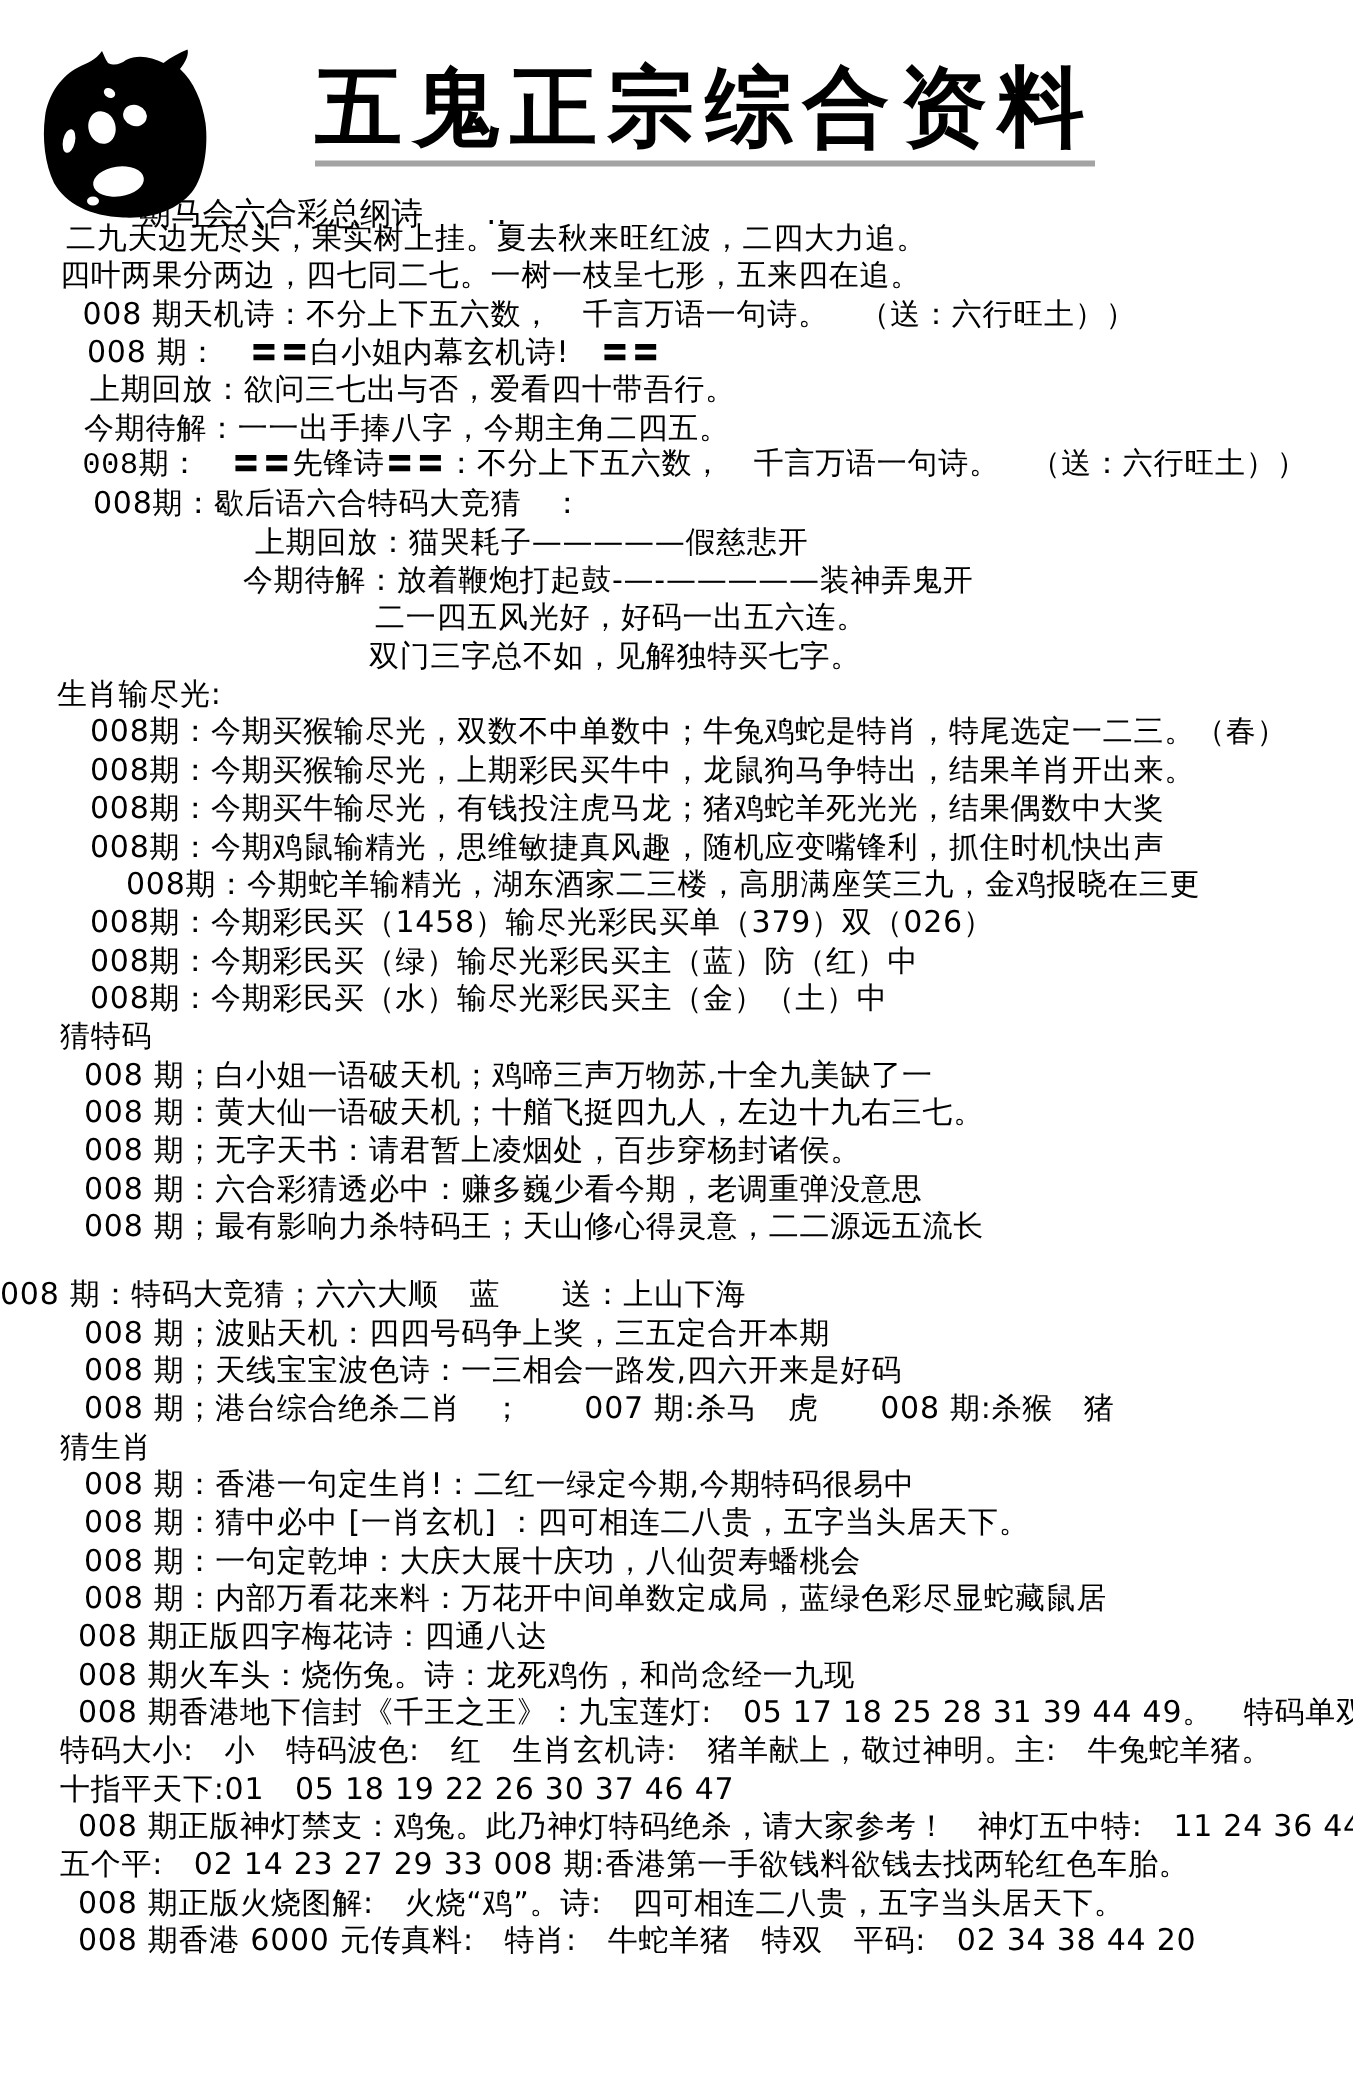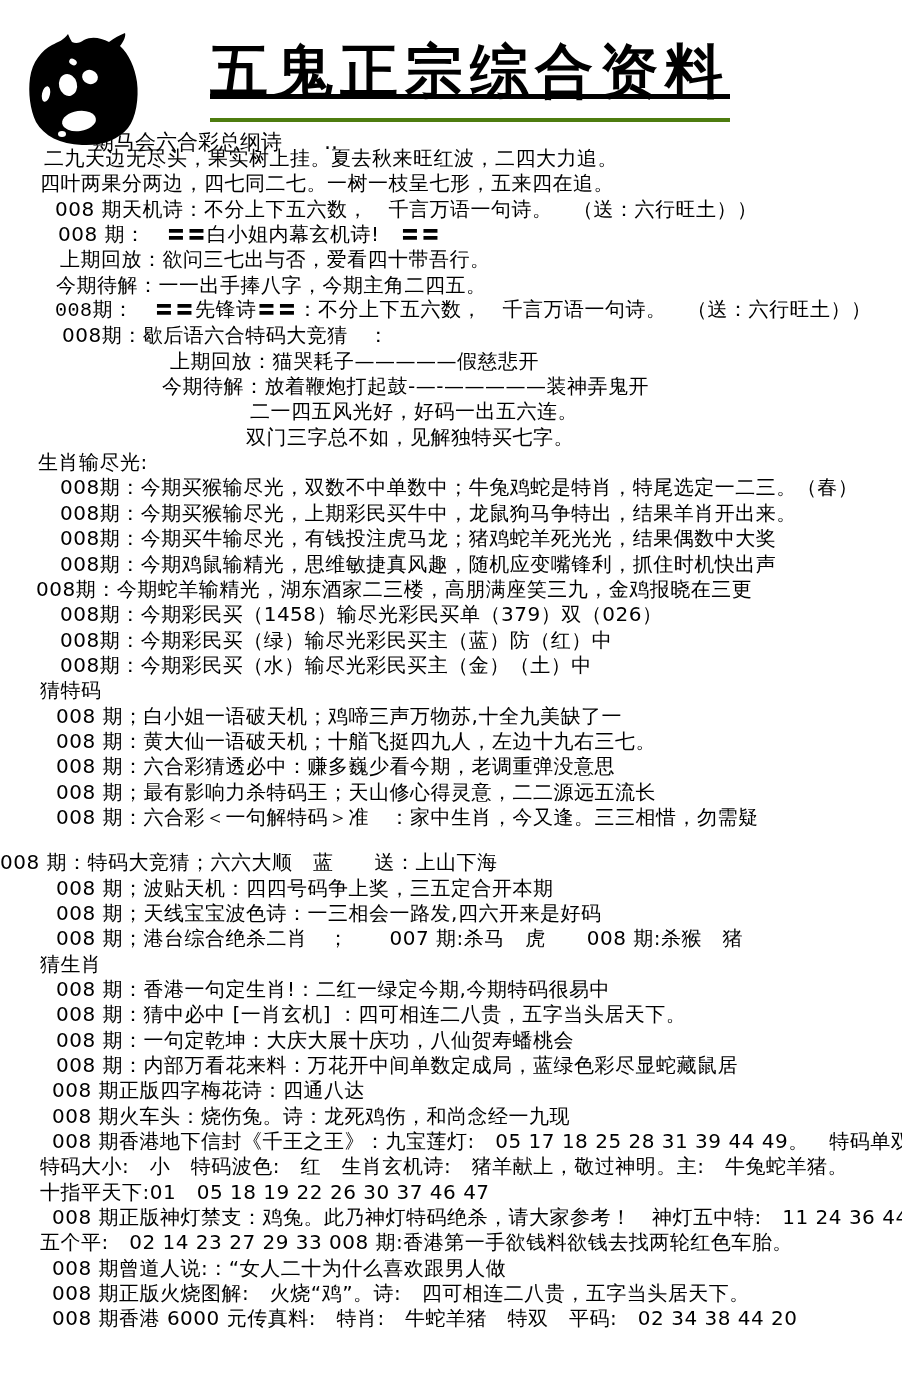--- a/index.html
+++ b/index.html
@@ -8,21 +8,21 @@
     background:#ffffff;color:#000000;
     font-family:"DejaVu Sans","Liberation Sans",sans-serif;
     position:relative;overflow:hidden;
   }
   .logo{position:absolute;left:16px;top:32px;width:130px;height:118px;}
   .title{
     position:absolute;left:210px;top:38px;
     font-family:"DejaVu Serif","Liberation Serif",serif;
     font-size:58px;font-weight:bold;letter-spacing:7px;
     line-height:1.15;white-space:pre;
-    border-bottom:4px solid #4d7c0f;padding-bottom:13px;text-decoration:underline;
+    border-bottom:4px solid #a3a3a3;padding-bottom:2px;
   }
   .subtitle{
     position:absolute;left:93px;top:128px;
     font-size:21px;white-space:pre;
   }
   .content{position:absolute;left:0;top:146px;width:734px;}
   .line{
     height:25.35px;line-height:25.35px;
     font-size:20px;white-space:pre;
     letter-spacing:0.5px;
@@ -70,42 +70,41 @@
     <div class="line" style="padding-left: 62px;">008期：歇后语六合特码大竞猜　：</div>
     <div class="line" style="padding-left: 170px;">上期回放：猫哭耗子—————假慈悲开</div>
     <div class="line" style="padding-left: 162px;">今期待解：放着鞭炮打起鼓-—-—————装神弄鬼开</div>
     <div class="line" style="padding-left: 250px;">二一四五风光好，好码一出五六连。</div>
     <div class="line" style="padding-left: 246px;">双门三字总不如，见解独特买七字。</div>
     <div class="line" style="padding-left: 38px;">生肖输尽光:</div>
     <div class="line" style="padding-left: 60px;">008期：今期买猴输尽光，双数不中单数中；牛兔鸡蛇是特肖，特尾选定一二三。（春）</div>
     <div class="line" style="padding-left: 60px;">008期：今期买猴输尽光，上期彩民买牛中，龙鼠狗马争特出，结果羊肖开出来。</div>
     <div class="line" style="padding-left: 60px;">008期：今期买牛输尽光，有钱投注虎马龙；猪鸡蛇羊死光光，结果偶数中大奖</div>
     <div class="line" style="padding-left: 60px;">008期：今期鸡鼠输精光，思维敏捷真风趣，随机应变嘴锋利，抓住时机快出声</div>
-    <div class="line" style="padding-left: 36px;">008期：今期蛇羊输精光，湖东酒家二三楼，高朋满座笑三九，金鸡报晓在三更</div>
+    <div class="line" style="padding-left: 84px;">008期：今期蛇羊输精光，湖东酒家二三楼，高朋满座笑三九，金鸡报晓在三更</div>
     <div class="line" style="padding-left: 60px;">008期：今期彩民买（1458）输尽光彩民买单（379）双（026）</div>
     <div class="line" style="padding-left: 60px;">008期：今期彩民买（绿）输尽光彩民买主（蓝）防（红）中</div>
     <div class="line" style="padding-left: 60px;">008期：今期彩民买（水）输尽光彩民买主（金）（土）中</div>
     <div class="line" style="padding-left: 40px;">猜特码</div>
     <div class="line" style="padding-left: 56px;">008 期；白小姐一语破天机；鸡啼三声万物苏,十全九美缺了一</div>
     <div class="line" style="padding-left: 56px;">008 期：黄大仙一语破天机；十艏飞挺四九人，左边十九右三七。</div>
+    <div class="line" style="padding-left: 56px;">008 期；无字天书：请君暂上凌烟处，百步穿杨封诸侯。</div>
     <div class="line" style="padding-left: 56px;">008 期：六合彩猜透必中：赚多巍少看今期，老调重弹没意思</div>
     <div class="line" style="padding-left: 56px;">008 期；最有影响力杀特码王；天山修心得灵意，二二源远五流长</div>
-    <div class="line" style="padding-left: 56px;">008 期：六合彩＜一句解特码＞准　：家中生肖，今又逢。三三相惜，勿需疑</div>
     <div class="line" style=" margin-top: 20px;">008 期：特码大竞猜；六六大顺　蓝　　送：上山下海</div>
     <div class="line" style="padding-left: 56px;">008 期；波贴天机：四四号码争上奖，三五定合开本期</div>
     <div class="line" style="padding-left: 56px;">008 期；天线宝宝波色诗：一三相会一路发,四六开来是好码</div>
     <div class="line" style="padding-left: 56px;">008 期；港台综合绝杀二肖　；　　007 期:杀马　虎　　008 期:杀猴　猪</div>
     <div class="line" style="padding-left: 40px;">猜生肖</div>
     <div class="line" style="padding-left: 56px;">008 期：香港一句定生肖!：二红一绿定今期,今期特码很易中</div>
     <div class="line" style="padding-left: 56px;">008 期：猜中必中 [一肖玄机] ：四可相连二八贵，五字当头居天下。</div>
     <div class="line" style="padding-left: 56px;">008 期：一句定乾坤：大庆大展十庆功，八仙贺寿蟠桃会</div>
     <div class="line" style="padding-left: 56px;">008 期：内部万看花来料：万花开中间单数定成局，蓝绿色彩尽显蛇藏鼠居</div>
     <div class="line" style="padding-left: 52px;">008 期正版四字梅花诗：四通八达</div>
     <div class="line" style="padding-left: 52px;">008 期火车头：烧伤兔。诗：龙死鸡伤，和尚念经一九现</div>
     <div class="line" style="padding-left: 52px;">008 期香港地下信封《千王之王》：九宝莲灯:　05 17 18 25 28 31 39 44 49。　特码单双:　双</div>
     <div class="line" style="padding-left: 40px;">特码大小:　小　特码波色:　红　生肖玄机诗:　猪羊献上，敬过神明。主:　牛兔蛇羊猪。</div>
     <div class="line" style="padding-left: 40px;">十指平天下:01　05 18 19 22 26 30 37 46 47</div>
     <div class="line" style="padding-left: 52px;">008 期正版神灯禁支：鸡兔。此乃神灯特码绝杀，请大家参考！　神灯五中特:　11 24 36 44。</div>
     <div class="line" style="padding-left: 40px;">五个平:　02 14 23 27 29 33 008 期:香港第一手欲钱料欲钱去找两轮红色车胎。</div>
-    <div class="line" style="padding-left: 52px;">008 期曾道人说:：“女人二十为什么喜欢跟男人做</div>
     <div class="line" style="padding-left: 52px;">008 期正版火烧图解:　火烧“鸡”。诗:　四可相连二八贵，五字当头居天下。</div>
     <div class="line" style="padding-left: 52px;">008 期香港 6000 元传真料:　特肖:　牛蛇羊猪　特双　平码:　02 34 38 44 20</div>
   </div>
 
 </body></html>

